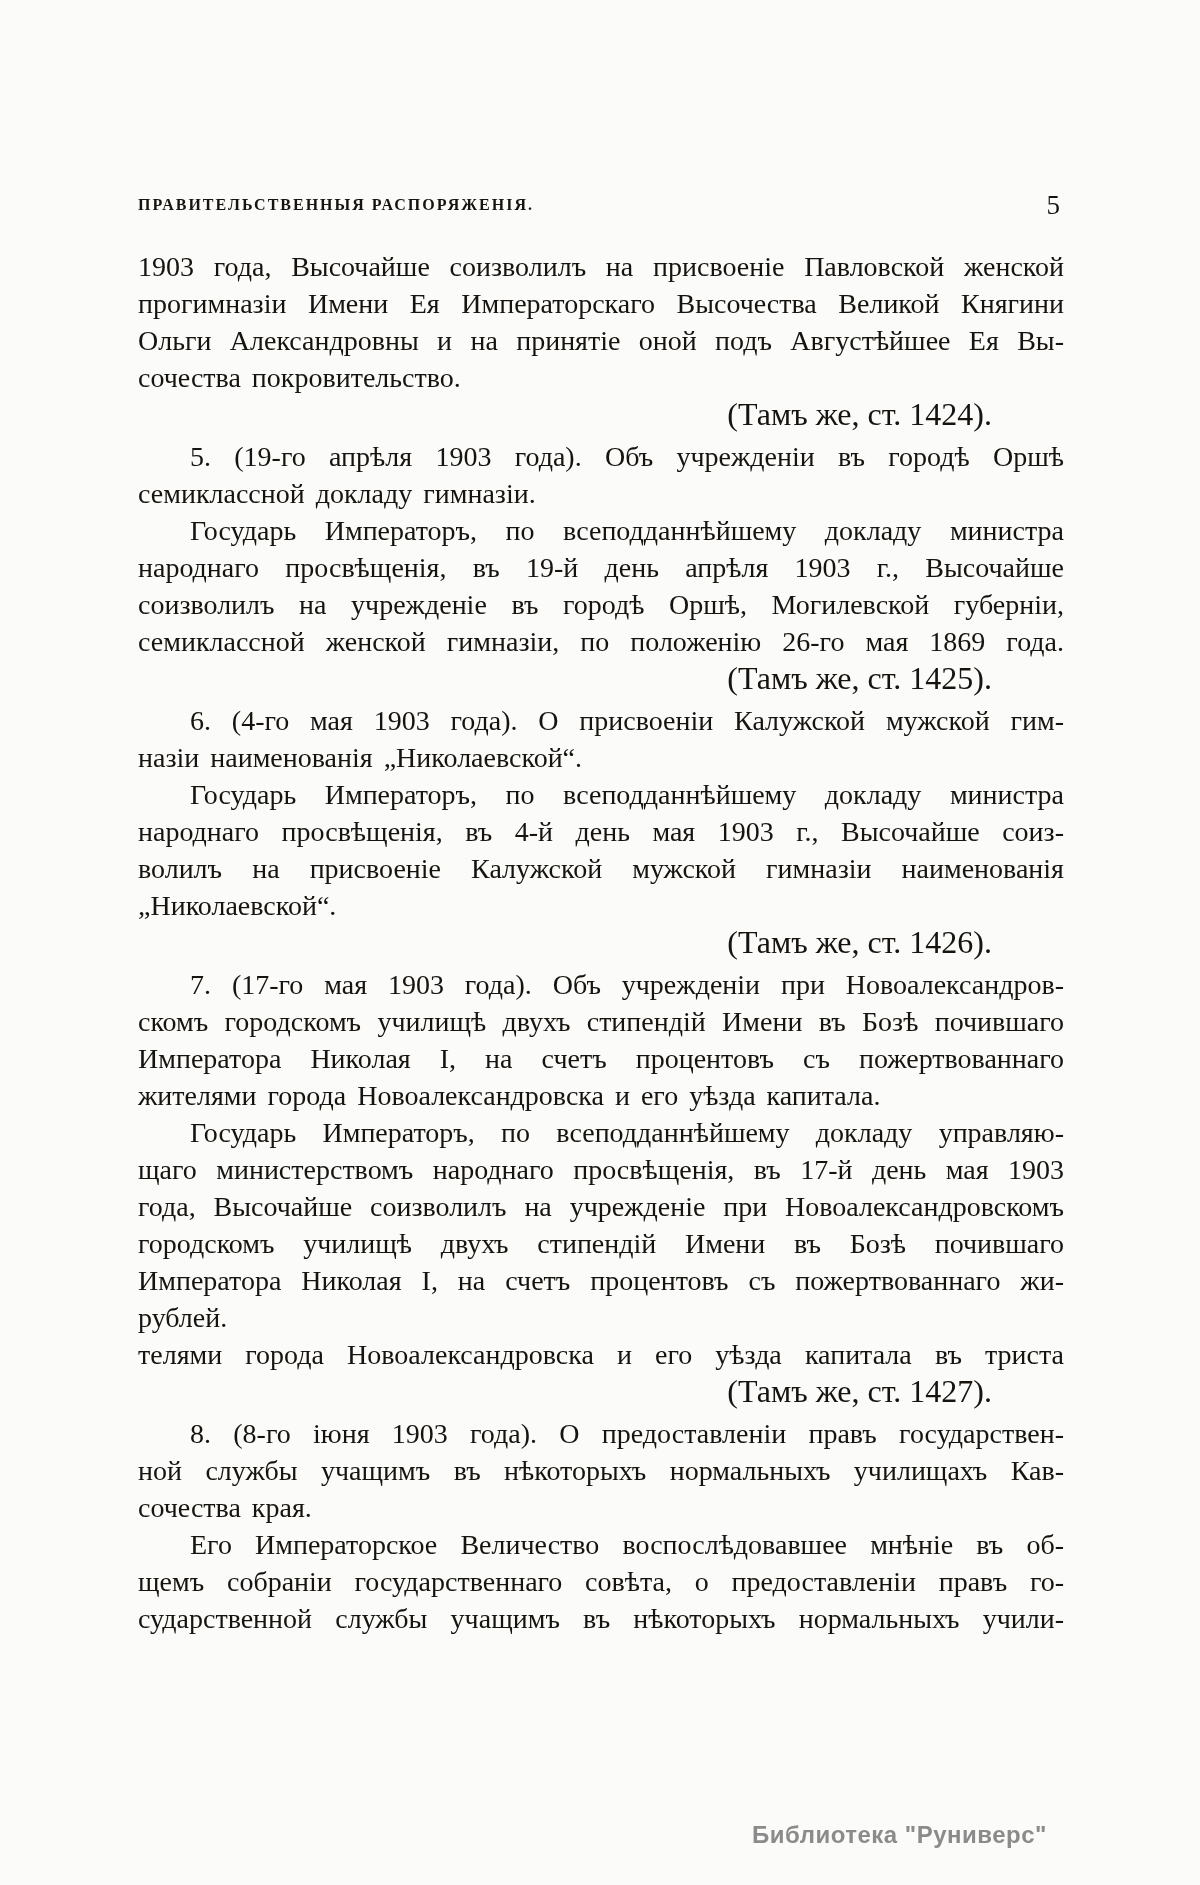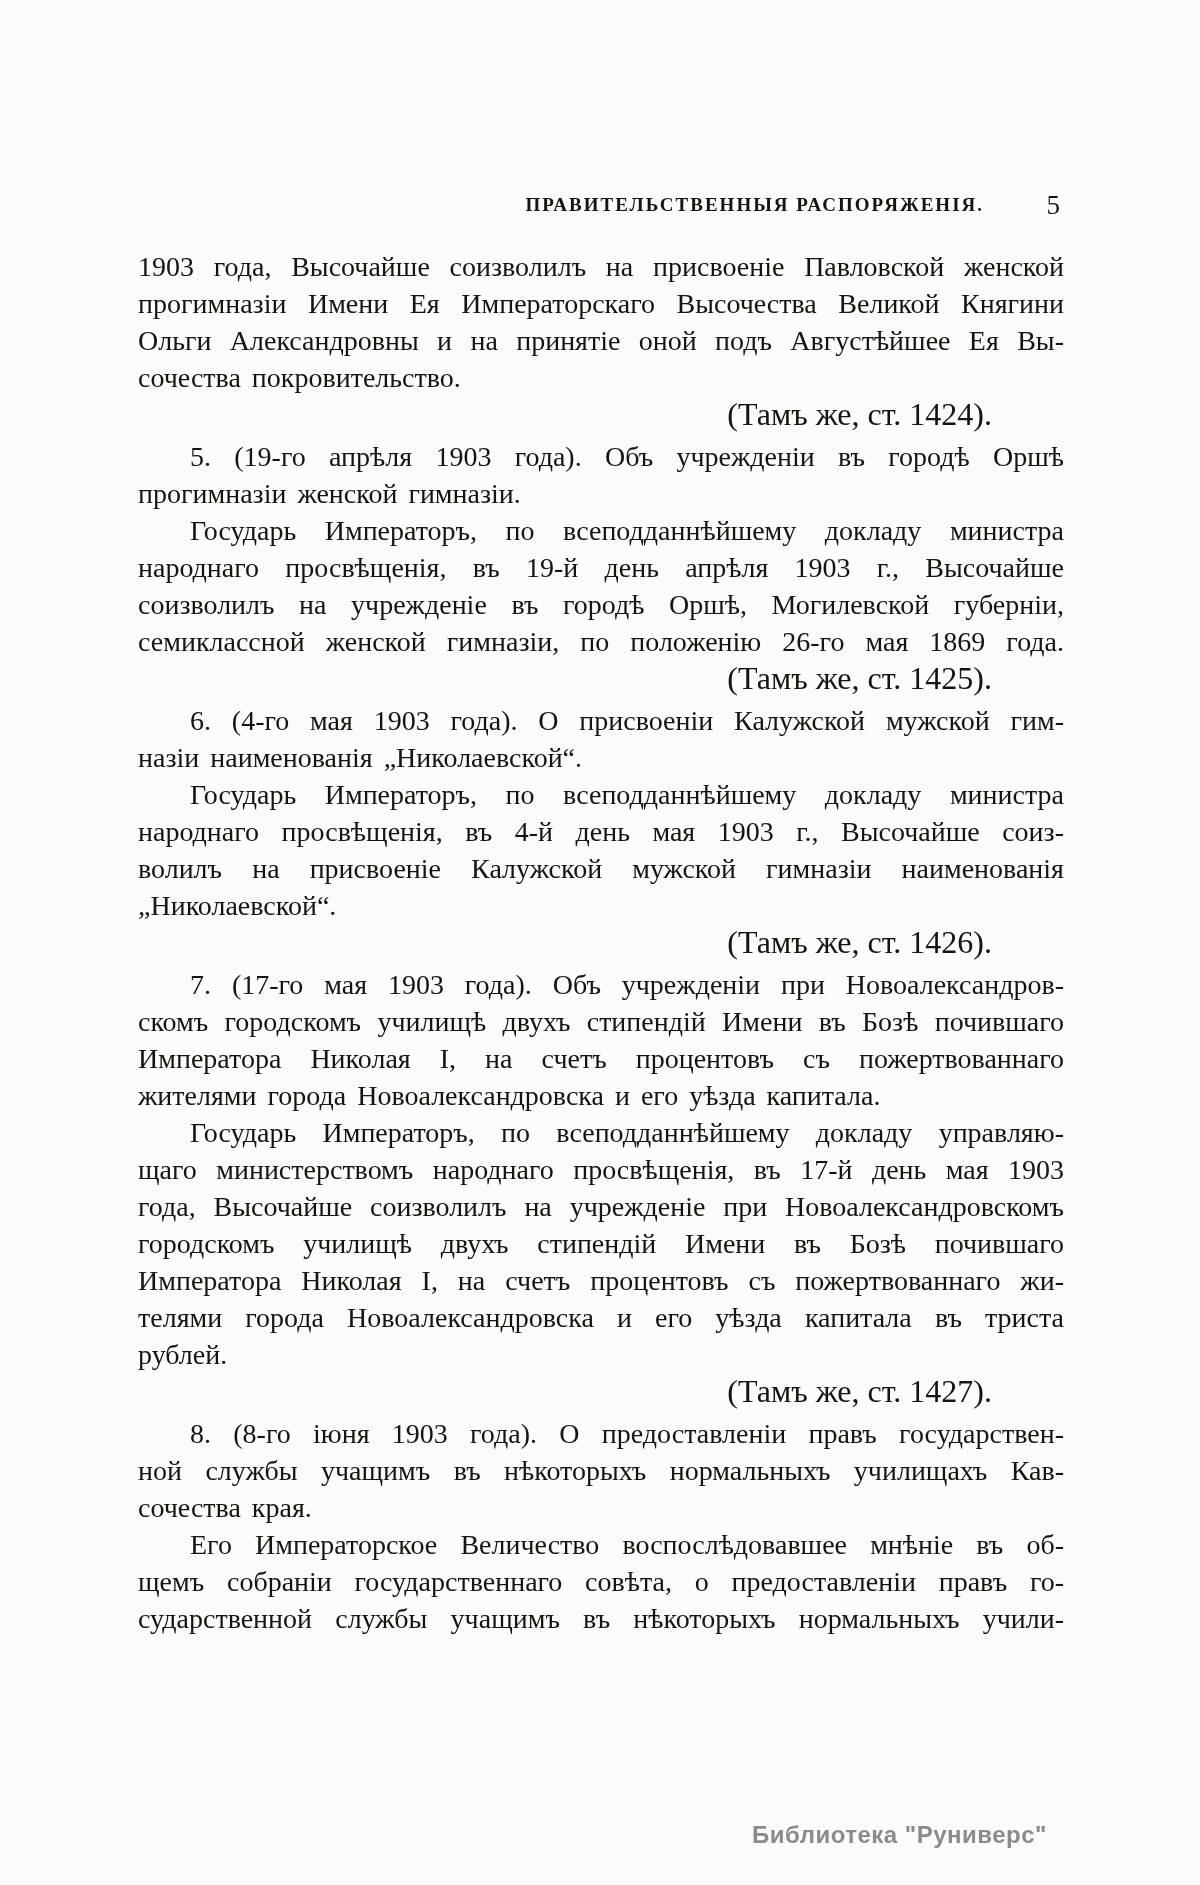--- a/index.html
+++ b/index.html
@@ -9,22 +9,22 @@
     margin:0 auto;
     background:#fbfbf9;
     font-family:"Liberation Serif","DejaVu Serif",serif;
     color:#17140f;
     overflow:hidden;
   }
   .page-header{
     position:absolute;top:190px;left:138px;width:926px;height:30px;
   }
   .header-title{
-    position:absolute;left:0;right:80px;text-align:right;
-    font-size:19px;font-weight:bold;letter-spacing:2px;
+    position:absolute;left:0;right:80px;text-align:left;
+    font-size:16px;font-weight:bold;letter-spacing:2px;
     line-height:30px;white-space:nowrap;
   }
   .page-number{
     position:absolute;right:4px;top:0;
     font-size:27px;line-height:30px;
   }
   .page-body{
     position:absolute;top:248px;left:138px;width:926px;
   }
   .line{
@@ -68,21 +68,21 @@
   <div class="page-body">
       <div class="paragraph">
         <div class="line fill">1903 года, Высочайше соизволилъ на присвоеніе Павловской женской</div>
         <div class="line fill">прогимназіи Имени Ея Императорскаго Высочества Великой Княгини</div>
         <div class="line fill">Ольги Александровны и на принятіе оной подъ Августѣйшее Ея Вы-</div>
         <div class="line">сочества покровительство.</div>
       </div>
       <div class="citation">(Тамъ же, ст. 1424).</div>
       <div class="heading">
         <div class="line fill indent"><span class="roman">5. (19-го апрѣля 1903 года). </span><span class="ital">Объ учрежденіи въ городѣ Оршѣ</span></div>
-        <div class="line ital">прогимназіи женской гимназіи.</div>
+        <div class="line ital">семиклассной докладу гимназіи.</div>
       </div>
       <div class="paragraph">
         <div class="line fill indent">Государь Императоръ, по всеподданнѣйшему докладу министра</div>
         <div class="line fill">народнаго просвѣщенія, въ 19-й день апрѣля 1903 г., Высочайше</div>
         <div class="line fill">соизволилъ на учрежденіе въ городѣ Оршѣ, Могилевской губерніи,</div>
         <div class="line fill">семиклассной женской гимназіи, по положенію 26-го мая 1869 года.</div>
       </div>
       <div class="citation">(Тамъ же, ст. 1425).</div>
       <div class="heading">
         <div class="line fill indent"><span class="roman">6. (4-го мая 1903 года). </span><span class="ital">О присвоеніи Калужской мужской гим-</span></div>
@@ -100,22 +100,22 @@
         <div class="line fill ital">скомъ городскомъ училищѣ двухъ стипендій Имени въ Бозѣ почившаго</div>
         <div class="line fill ital">Императора Николая I, на счетъ процентовъ съ пожертвованнаго</div>
         <div class="line ital">жителями города Новоалександровска и его уѣзда капитала.</div>
       </div>
       <div class="paragraph">
         <div class="line fill indent">Государь Императоръ, по всеподданнѣйшему докладу управляю-</div>
         <div class="line fill">щаго министерствомъ народнаго просвѣщенія, въ 17-й день мая 1903</div>
         <div class="line fill">года, Высочайше соизволилъ на учрежденіе при Новоалександровскомъ</div>
         <div class="line fill">городскомъ училищѣ двухъ стипендій Имени въ Бозѣ почившаго</div>
         <div class="line fill">Императора Николая I, на счетъ процентовъ съ пожертвованнаго жи-</div>
+        <div class="line">рублей.</div>
         <div class="line fill">телями города Новоалександровска и его уѣзда капитала въ триста</div>
-        <div class="line">рублей.</div>
       </div>
       <div class="citation">(Тамъ же, ст. 1427).</div>
       <div class="heading">
         <div class="line fill indent"><span class="roman">8. (8-го іюня 1903 года). </span><span class="ital">О предоставленіи правъ государствен-</span></div>
         <div class="line fill ital">ной службы учащимъ въ нѣкоторыхъ нормальныхъ училищахъ Кав-</div>
         <div class="line ital">сочества края.</div>
       </div>
       <div class="paragraph">
         <div class="line fill indent">Его Императорское Величество воспослѣдовавшее мнѣніе въ об-</div>
         <div class="line fill">щемъ собраніи государственнаго совѣта, о предоставленіи правъ го-</div>

